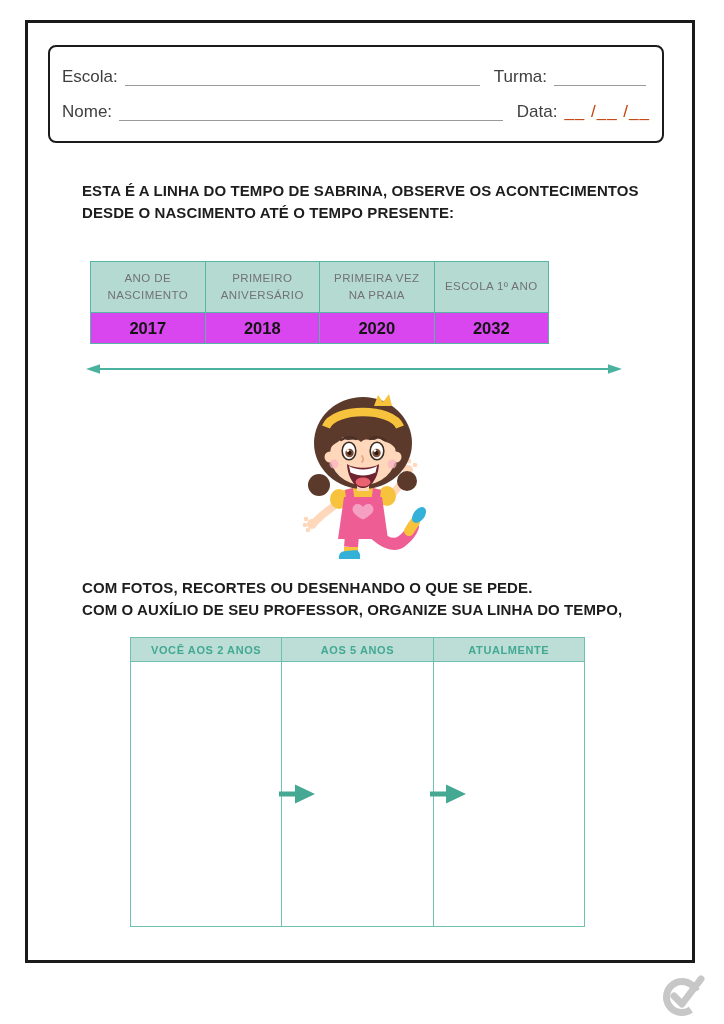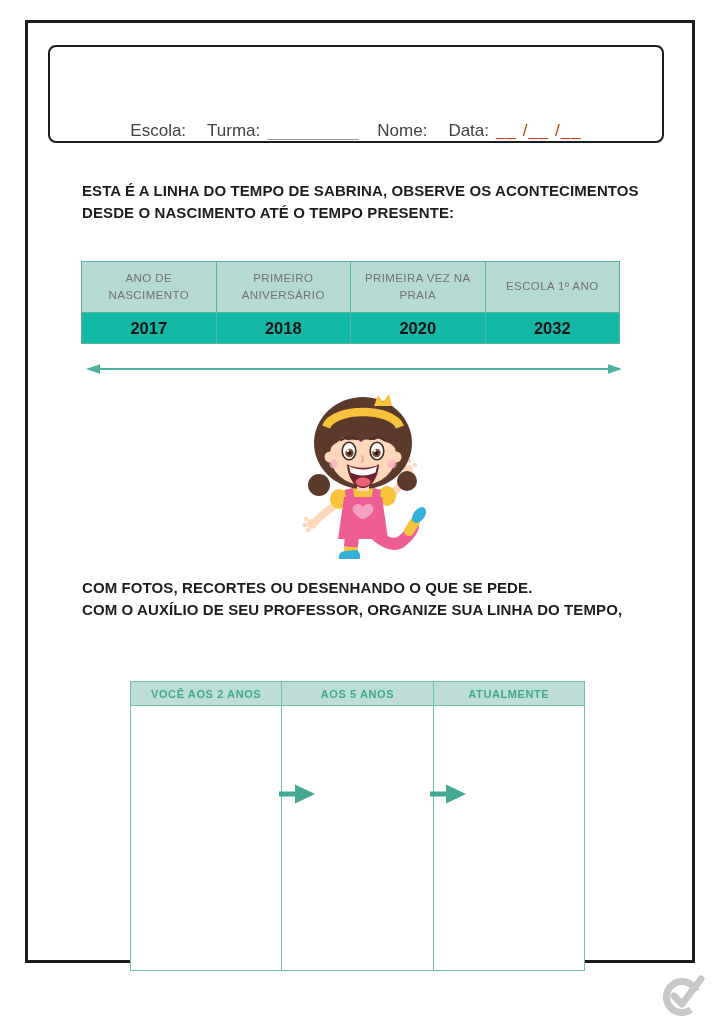--- a/index.html
+++ b/index.html
@@ -7,48 +7,48 @@
     width:724px;height:1024px;position:relative;background:#ffffff;
     font-family:"Liberation Sans", sans-serif;overflow:hidden;
   }
   .frame{
     position:absolute;left:25px;top:20px;width:664px;height:937px;
     border:3px solid #1b1b1b;background:transparent;
   }
   .header-box{
     position:absolute;left:48px;top:45px;width:616px;height:98px;
     border:2.5px solid #1b1b1b;border-radius:8px;background:#fff;
-    box-sizing:border-box;display:flex;flex-direction:row;justify-content:center;
+    box-sizing:border-box;display:flex;flex-direction:column;justify-content:center;
     gap:14px;padding:0 12px;
   }
   .form-row{display:flex;align-items:flex-end;font-size:17px;color:#404040;}
   .form-label{line-height:21px;white-space:pre;}
   .writein{border-bottom:1.6px solid #9a9a9a;height:18px;margin:0 4px 1px 7px;}
   .grow{flex:1;}
   .lbl-right{margin-left:10px;}
   .turma-line{width:92px;flex:none;}
   .date-blanks{margin-left:7px;letter-spacing:1px;color:#c2410c;line-height:21px;white-space:pre;}
   .instr{
     position:absolute;left:68px;font-weight:700;font-size:15px;line-height:22px;
     color:#1d1d1d;letter-spacing:0.1px;white-space:nowrap;margin-left:14px;
   }
   .instr1{top:180px;}
   .instr2{top:577px;}
   table{border-collapse:collapse;position:absolute;table-layout:fixed;}
-  .t1{left:81px;top:261px;width:539px;}
+  .t1{left:90px;top:261px;width:459px;}
   .t1 th{
     background:#b5dad2;color:#727272;font-weight:400;font-size:11.5px;line-height:1.5;
     letter-spacing:0.4px;height:50px;vertical-align:middle;text-align:center;
     border:1.6px solid #57b5a4;padding:0 10px;
   }
   .t1 td{
     height:28px;text-align:center;font-size:16.5px;font-weight:600;color:#141414;
-    background:#14b8a6;border:1.6px solid #57b5a4;
-  }
-  .t2{left:130px;top:637px;width:455px;margin-top:44px;}
+    background:#d946ef;border:1.6px solid #57b5a4;
+  }
+  .t2{left:130px;top:637px;width:455px;}
   .t2 th{
     background:#bcded6;color:#42a893;font-weight:700;font-size:11px;letter-spacing:0.6px;
     height:21px;text-align:center;border:1.6px solid #6fc0ae;
   }
   .t2 td{height:262px;background:#fff;border:1.6px solid #6fc0ae;}
   .tl-arrow{position:absolute;left:86px;top:362px;}
   .girl{position:absolute;left:288px;top:391px;}
   .step-arrow{position:absolute;top:783px;}
   .step-arrow.a1{left:279px;}
   .step-arrow.a2{left:430px;}

